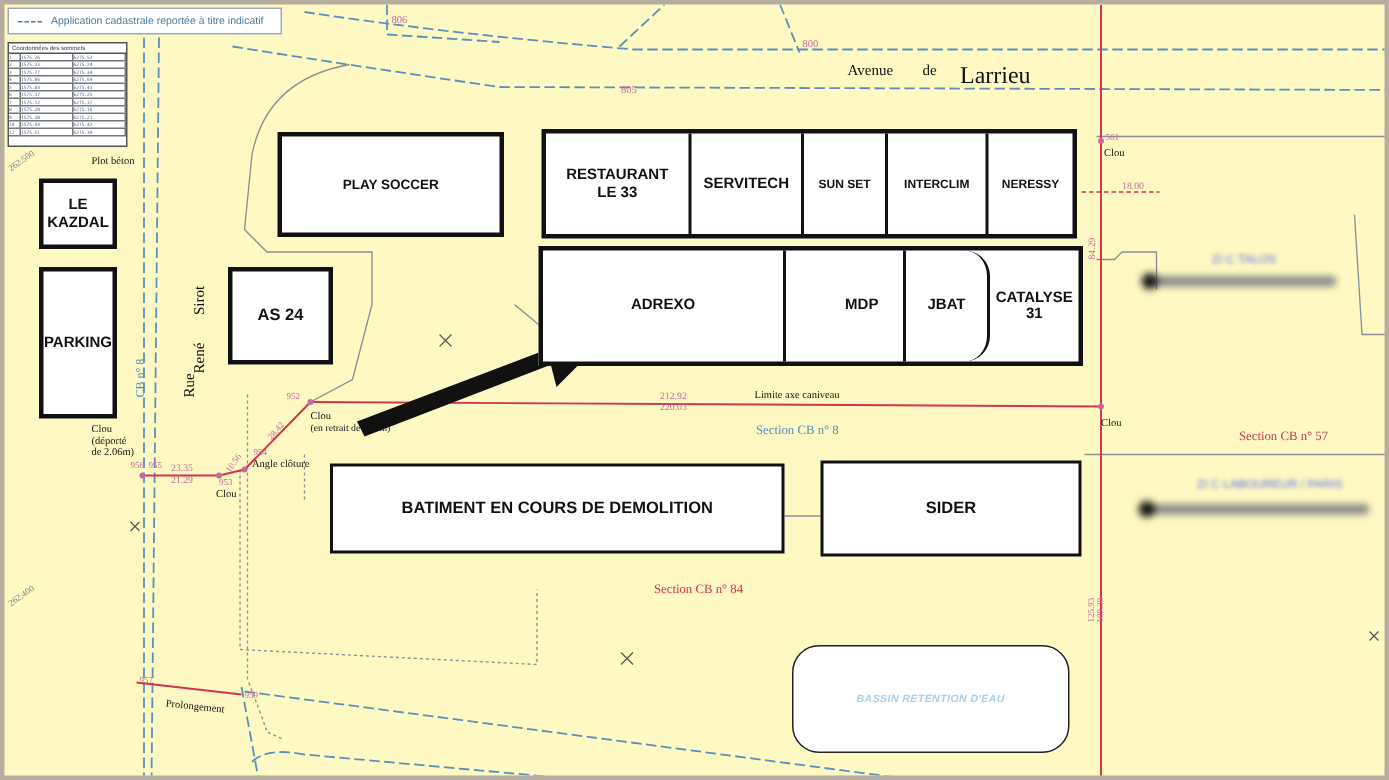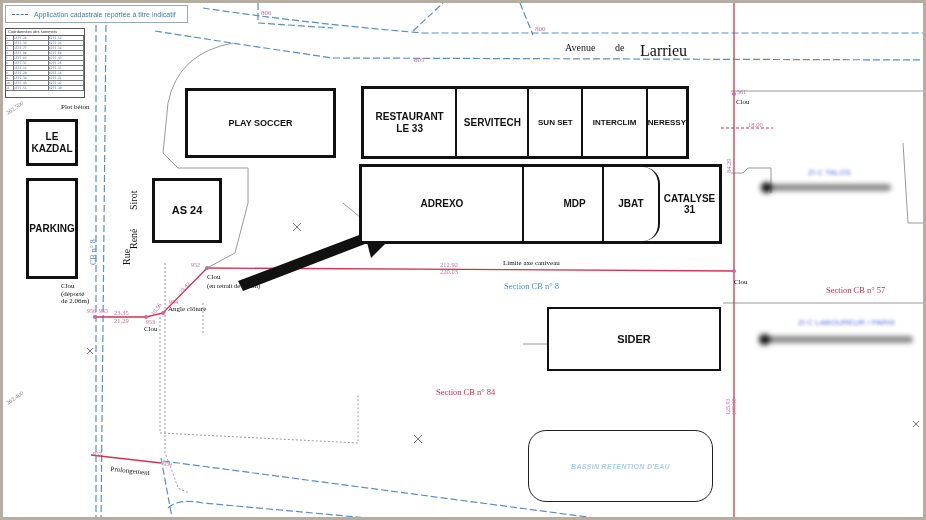--- a/index.html
+++ b/index.html
@@ -1,19 +1,19 @@
 <!DOCTYPE html>
 <html><head>
 <meta charset="utf-8">
 <style>
   * { box-sizing: border-box; margin: 0; padding: 0; }
   html, body { width: 926px; height: 520px; overflow: hidden; background: #b9b2a6; }
   #plan {
     position: absolute; left: 0; top: 0; width: 926px; height: 520px;
-    background: #ffffff; border: 3px solid #b5ad9f; overflow: hidden;
+    background: #fef9c3; border: 3px solid #b5ad9f; overflow: hidden;
     font-family: "Liberation Sans", sans-serif;
   }
   svg.lines { position: absolute; left: 0; top: 0; width: 926px; height: 520px; }
   .legend-box {
     position: absolute; left: 2px; top: 2px; width: 183px; height: 18px;
     border: 1px solid #9ab; background: #fff; font-size: 7px; color: #4a7aa0;
     display: flex; align-items: center; padding-left: 6px; gap: 6px;
   }
   .legend-dash { width: 16px; border-top: 1.5px dashed #4a7aa0; }
   .coord-table {
@@ -214,36 +214,39 @@
   <div class="bldg" style="left:23px;top:175px;width:52px;height:101px;">
     <span>PARKING</span>
   </div>
   <div class="bldg" style="left:182px;top:85px;width:151px;height:70px;">
     <span style="font-size:9px;">PLAY SOCCER</span>
   </div>
   <div class="bldg" style="left:149px;top:175px;width:70px;height:65px;">
     <span style="font-size:11px;">AS 24</span>
   </div>
 
-  <div class="group" style="left:358px;top:83px;width:328px;height:73px;">
+  <div class="group" style="left:358px;top:83px;width:357px;height:73px;">
     <div class="cell" style="width:97px;white-space:pre-line;font-size:10px;">RESTAURANT
 LE 33</div>
     <div class="cell" style="width:75px;font-size:10px;">SERVITECH</div>
     <div class="cell" style="width:56px;font-size:8px;">SUN SET</div>
     <div class="cell" style="width:67px;font-size:8px;">INTERCLIM</div>
     <div class="cell" style="flex:1;font-size:8px;">NERESSY</div>
   </div>
 
   <div class="group" style="left:356px;top:161px;width:363px;height:80px;">
     <div class="cell" style="width:162px;font-size:10px;">ADREXO</div>
     <div class="cell" style="width:57px;font-size:10px;margin-left:23px;">MDP</div>
     <div class="cell" style="width:56px;font-size:10px;border-radius:17px;">JBAT</div>
     <div class="cell" style="flex:1;font-size:10px;">CATALYSE 31</div>
   </div>
 
+  <div class="bldg" style="left:217px;top:306px;width:303px;height:60px;border-width:2px;">
+    <span style="font-size:11px;">BATIMENT EN COURS DE DEMOLITION</span>
+  </div>
   <div class="bldg" style="left:544px;top:304px;width:174px;height:64px;border-width:2px;">
     <span style="font-size:11px;">SIDER</span>
   </div>
 
   <div class="basin">
     <span>BASSIN RETENTION D'EAU</span>
   </div>
 
   <span class="serif lbl-black" style="left:58px;top:280px;font-size:7px;white-space:pre-line;line-height:1.1;">Clou
 (déporté

